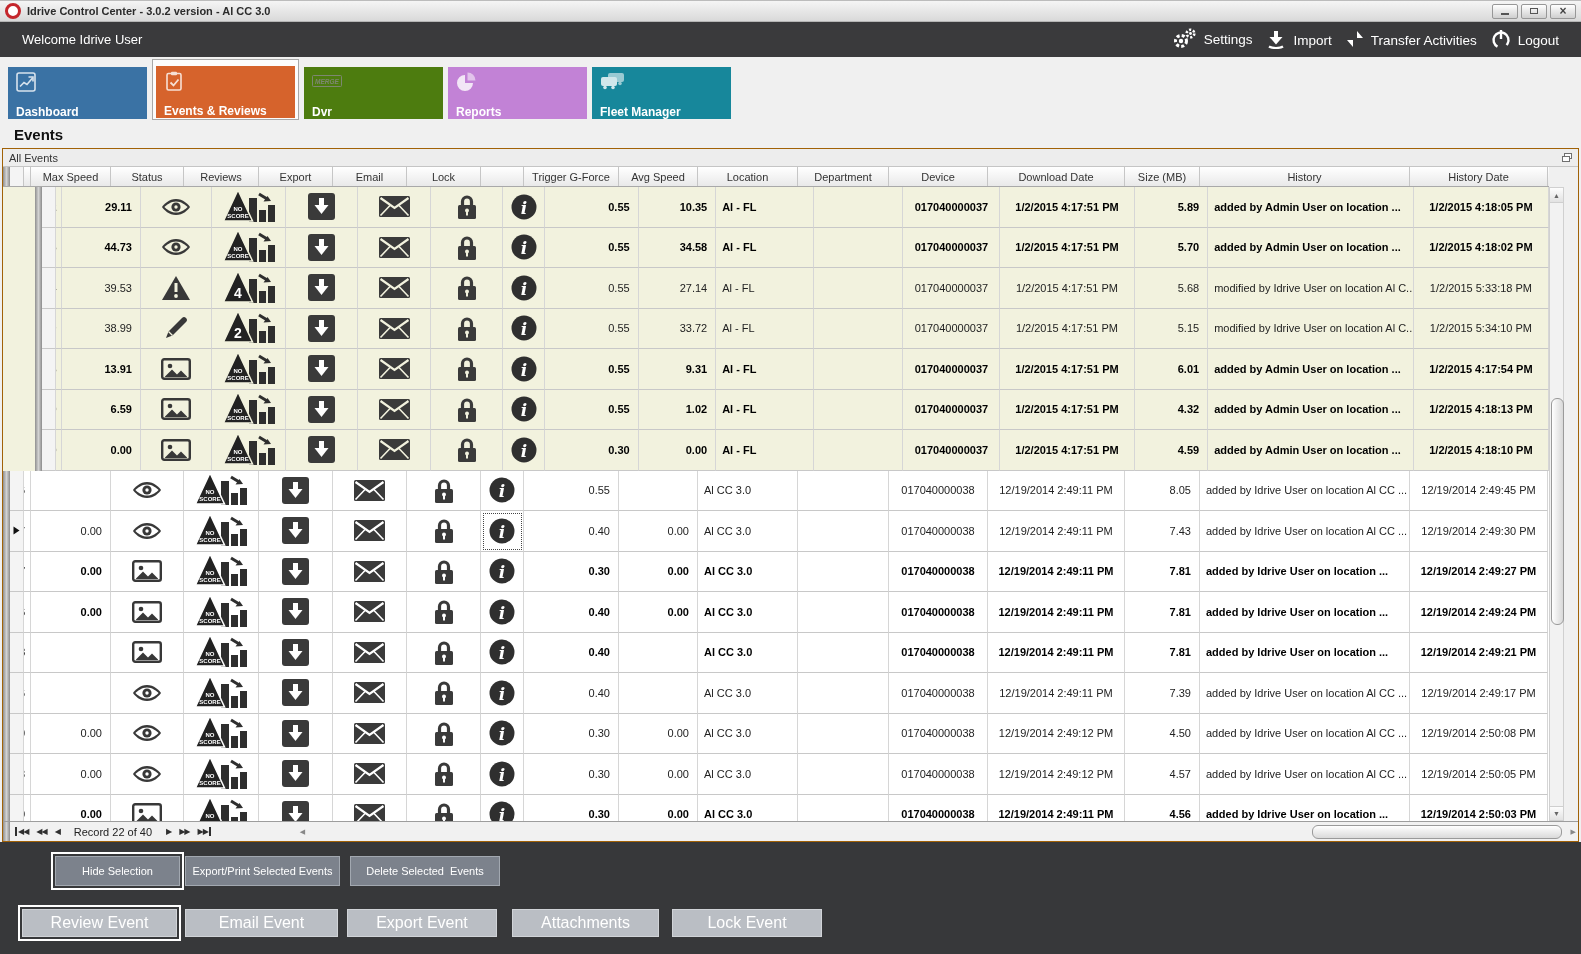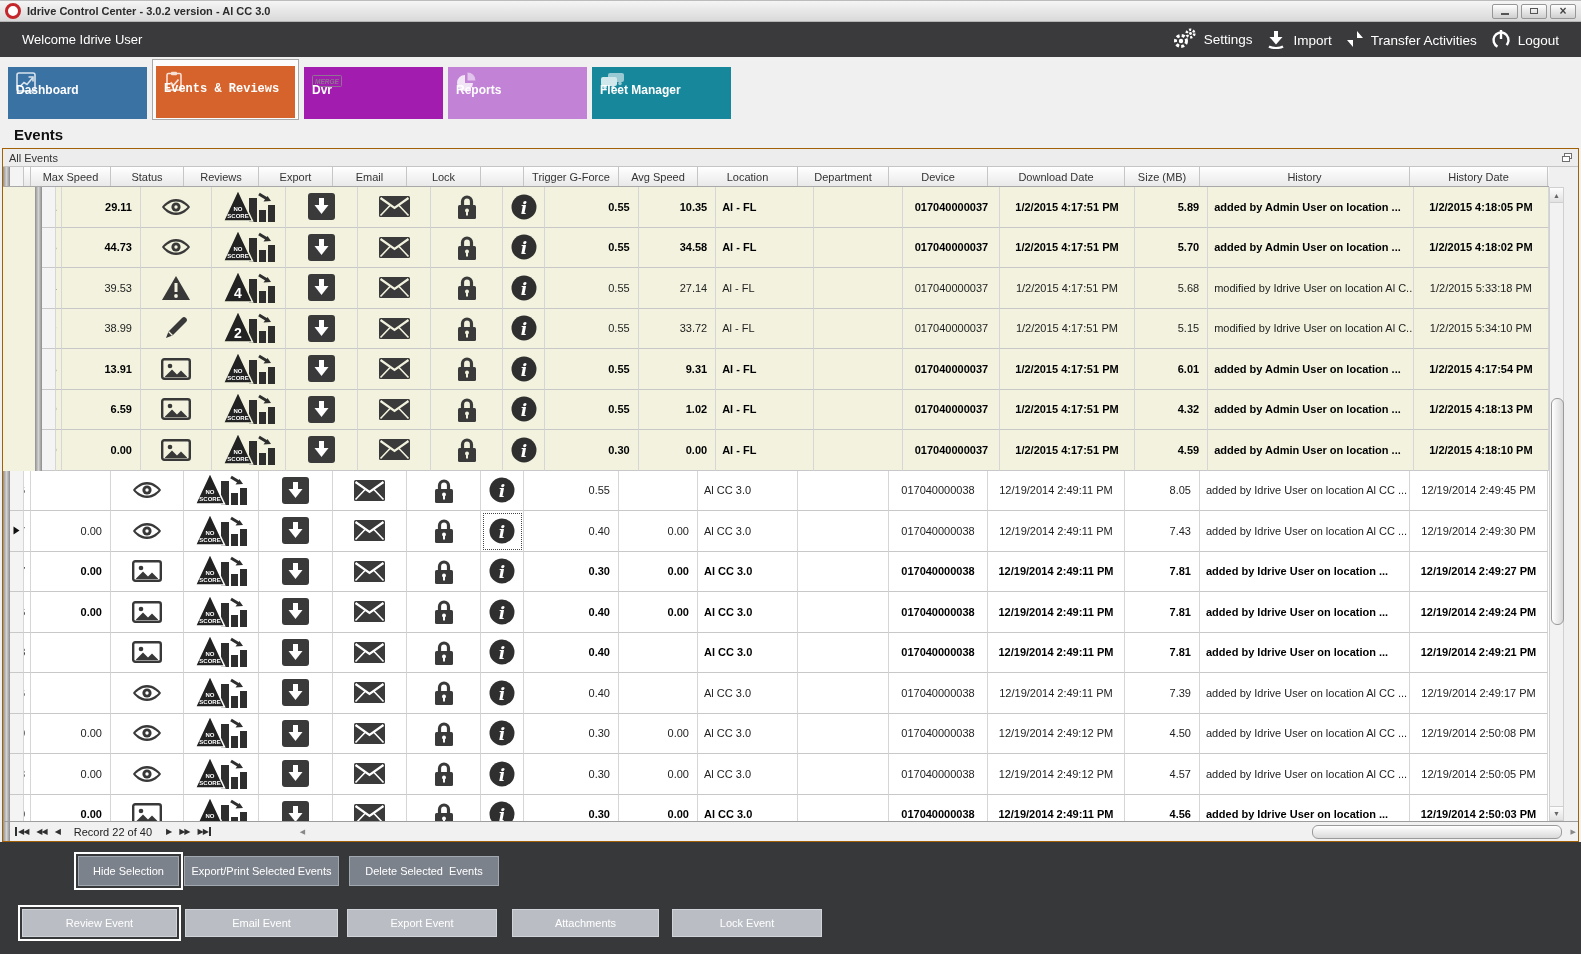--- a/index.html
+++ b/index.html
@@ -17,24 +17,24 @@
   .g-max{width:8px;height:6px;border:1px solid #555;box-sizing:border-box;}
   .g-close{font-size:12px;font-weight:bold;line-height:10px;}
   
   .topbar{height:35px;background:#3a3a3c;display:flex;align-items:center;padding:0 22px;box-sizing:border-box;color:#fff;}
   .welcome{font-size:13px;}
   .actions{margin-left:auto;display:flex;gap:14px;align-items:flex-end;}
   .action{display:flex;align-items:center;gap:7px;font-size:13.5px;cursor:default;}
   
   .tabsrow{display:flex;gap:5px;align-items:flex-end;padding:10px 0 0 8px;height:62px;box-sizing:border-box;}
   .slot{flex:0 0 auto;}
-  .slot.active{background:#fcfcfc;border:1px solid #a8a8a8;padding:6px 3px 1px;margin-bottom:-1px;font-family:Liberation Mono, monospace;}
+  .slot.active{background:#fcfcfc;border:1px solid #a8a8a8;padding:6px 3px 1px;margin-bottom:-1px;}
   .tab{width:139px;height:52px;position:relative;color:#fff;}
   .tab .ticon{position:absolute;top:5px;left:8px;opacity:.8;}
-  .tab .tlabel{position:absolute;bottom:22px;left:8px;font-size:12px;font-weight:bold;}
+  .tab .tlabel{position:absolute;bottom:0;left:8px;font-size:12px;font-weight:bold;}
   
   .pagetitle{margin:7px 0 5px 14px;font-size:15px;font-weight:600;color:#111;}
   
   .panel{margin:0 2px;border:1px solid #a16207;background:#f0f0f0;box-sizing:border-box;}
   .panelhdr{height:17px;background:#ededed;border-bottom:1px solid #c5c5c5;display:flex;align-items:center;
             padding:0 6px;font-size:11px;color:#333;}
   .restore{position:relative;width:10px;height:9px;margin-left:auto;}
   .restore::before{content:"";position:absolute;top:0;right:0;width:6px;height:4px;border:1px solid #6f6f6f;background:#fdfdfd;}
   .restore::after{content:"";position:absolute;bottom:0;left:0;width:6px;height:4px;border:1px solid #6f6f6f;background:#fdfdfd;}
   
@@ -79,21 +79,21 @@
   .htrack{flex:1;position:relative;height:15px;}
   .hthumb{position:absolute;right:16px;top:1px;width:248px;height:12px;background:linear-gradient(#ffffff,#dadada);
           border:1px solid #9a9a9a;border-radius:6px;}
   .harrow.rt{position:absolute;right:2px;top:4px;padding:0;}
   
   .bottombar{height:117px;background:#37383a;padding-top:8px;box-sizing:border-box;}
   .btnrow1{display:flex;margin-top:6px;}
   .selbtn{height:30px;background:#7c828c;border:1px solid #a2a8b0;color:#fff;font-size:11px;
           display:flex;align-items:center;justify-content:center;box-sizing:border-box;white-space:pre;}
   .btnrow2{display:flex;margin-top:23px;}
-  .evtbtn{height:28px;background:#babec4;border:1px solid #d0d3d7;color:#fff;font-size:11px;
+  .evtbtn{height:28px;background:#babec4;border:1px solid #d0d3d7;color:#fff;font-size:16px;
           display:flex;align-items:center;justify-content:center;box-sizing:border-box;white-space:pre;}
   .focused{box-shadow:0 0 0 2px #37383a,0 0 0 4px #ffffff;}
 </style>
 </head>
 <body>
 
 <div id="app">
 
   <div class="titlebar">
     <span class="appicon"></span>
@@ -163,21 +163,21 @@
         <div class="tab" style="background: rgb(214, 99, 44);">
           <span class="ticon"><svg width="20" height="20" viewBox="0 0 20 20">
               <rect x="3" y="2.5" width="14" height="16.5" rx="1.5" stroke="#fff" stroke-width="1.6" fill="none"></rect>
               <rect x="7" y="0.8" width="6" height="3.4" rx="1" fill="#fff"></rect>
               <path d="M6.5 11.5 l3 3 5-6" stroke="#fff" stroke-width="1.8" fill="none"></path>
             </svg></span>
           <span class="tlabel">Events &amp; Reviews</span>
         </div>
       </div>
       <div class="slot">
-        <div class="tab" style="background: #a21caf;">
+        <div class="tab" style="background: #4d7c0f;">
           <span class="ticon"><svg width="30" height="18" viewBox="0 0 30 18">
               <rect x="0.5" y="3.5" width="29" height="11" rx="1" stroke="#8a8a8a" fill="none"></rect>
               <text x="15" y="11.8" font-size="6.5" fill="#8a8a8a" text-anchor="middle" font-weight="bold" font-family="Liberation Sans,sans-serif" font-style="italic">MERGE</text>
             </svg></span>
           <span class="tlabel">Dvr</span>
         </div>
       </div>
       <div class="slot">
         <div class="tab" style="background: rgb(194, 130, 214);">
           <span class="ticon"><svg width="20" height="20" viewBox="0 0 20 20">
@@ -1287,21 +1287,21 @@
         <span class="htrack">
           <span class="hthumb"></span>
           <span class="harrow rt">▶</span>
         </span>
       </span>
     </div>
   </div>
 
   <div class="bottombar">
     <div class="btnrow1" id="btnrow1">
-        <div class="selbtn focused" style="width: 101px; margin-left: 78px;">Hide Selection</div>
+        <div class="selbtn focused" style="width: 125px; margin-left: 55px;">Hide Selection</div>
         <div class="selbtn" style="width: 155px; margin-left: 5px;">Export/Print Selected Events</div>
         <div class="selbtn" style="width: 150px; margin-left: 10px;">Delete Selected  Events</div>
       </div>
     <div class="btnrow2" id="btnrow2">
         <div class="evtbtn focused" style="width: 155px; margin-left: 22px;">Review Event</div>
         <div class="evtbtn" style="width: 153px; margin-left: 8px;">Email Event</div>
         <div class="evtbtn" style="width: 150px; margin-left: 9px;">Export Event</div>
         <div class="evtbtn" style="width: 147px; margin-left: 15px;">Attachments</div>
         <div class="evtbtn" style="width: 150px; margin-left: 13px;">Lock Event</div>
       </div>

